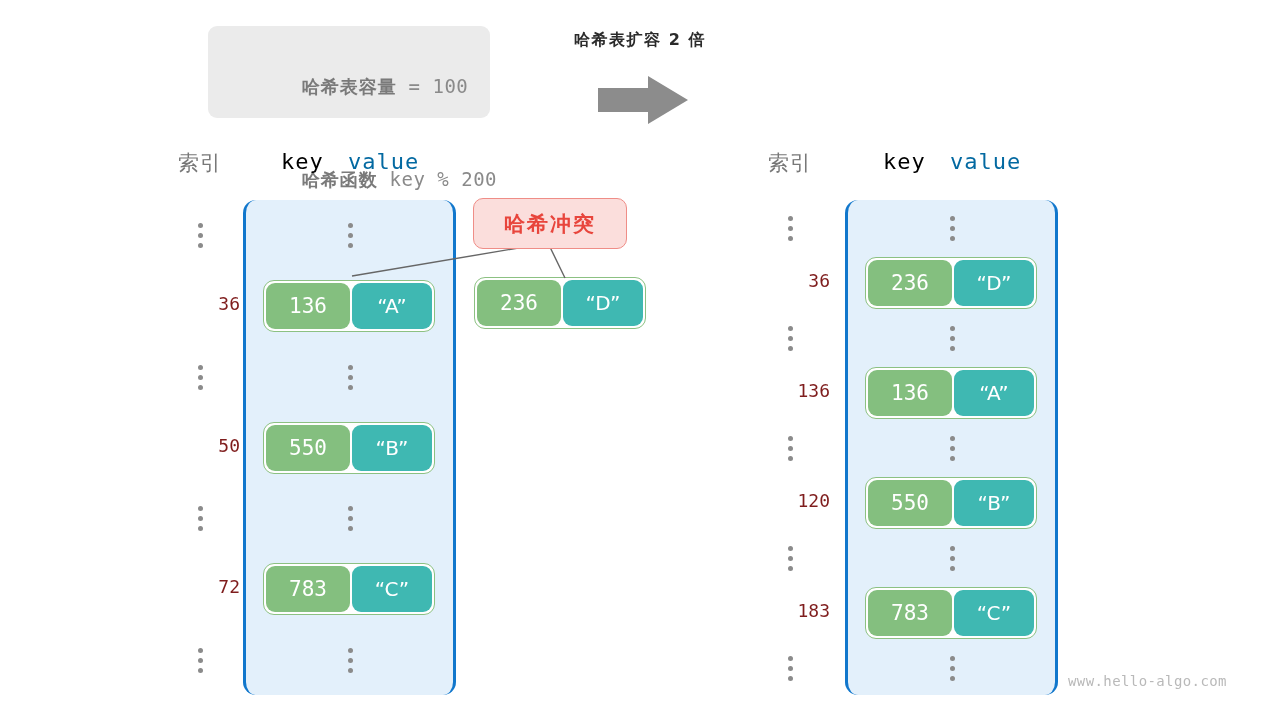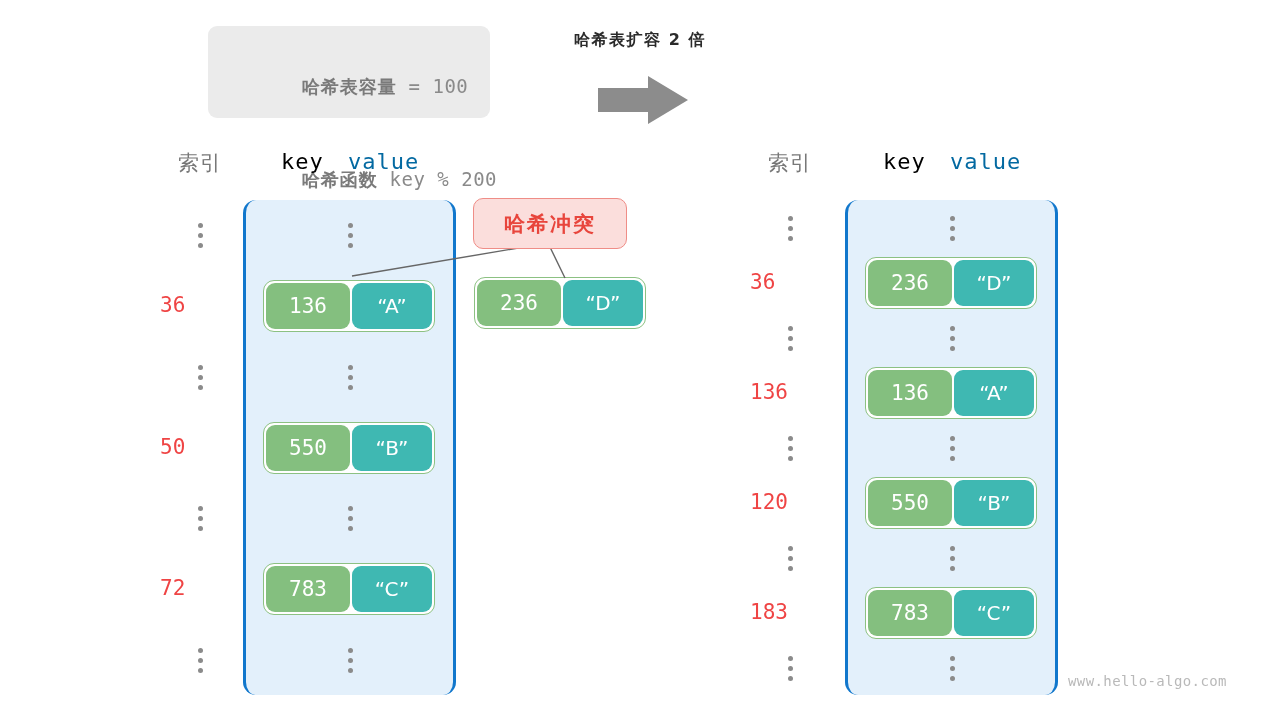--- a/index.html
+++ b/index.html
@@ -45,22 +45,22 @@
 
   
   .bucket-box{
     position:absolute;background:#e3f0fb;
     border-left:3px solid #1177cc;border-right:3px solid #1177cc;
     border-radius:13px;box-sizing:border-box;
   }
 
   
   .idx{
-    position:absolute;width:80px;text-align:left;
-    font-size:21px;color:#ef4444;
+    position:absolute;width:80px;text-align:right;
+    font-size:18px;color:#7f1d1d;
     font-family:"DejaVu Sans Mono","Liberation Mono",monospace;
     line-height:1;
   }
 
   
   .dots{position:absolute;width:14px;}
   .dots i{display:block;width:5px;height:5px;border-radius:50%;
     background:#8b8b8b;margin:0 auto 5px auto;}
   .dots i:last-child{margin-bottom:0;}
 

